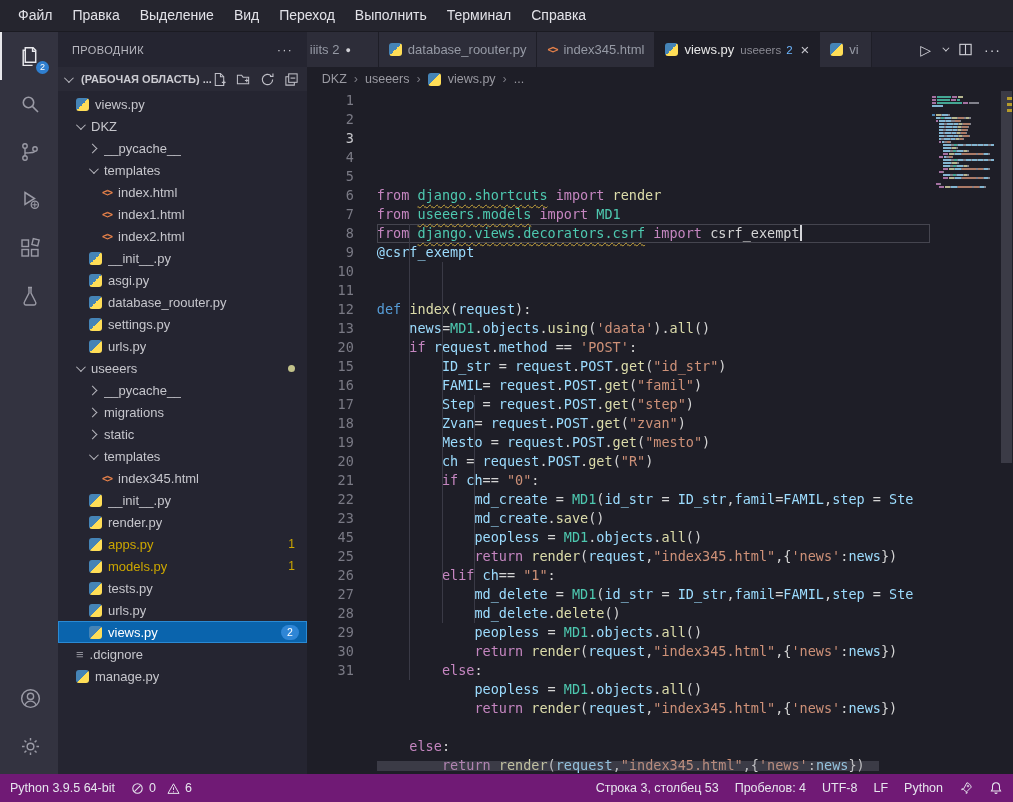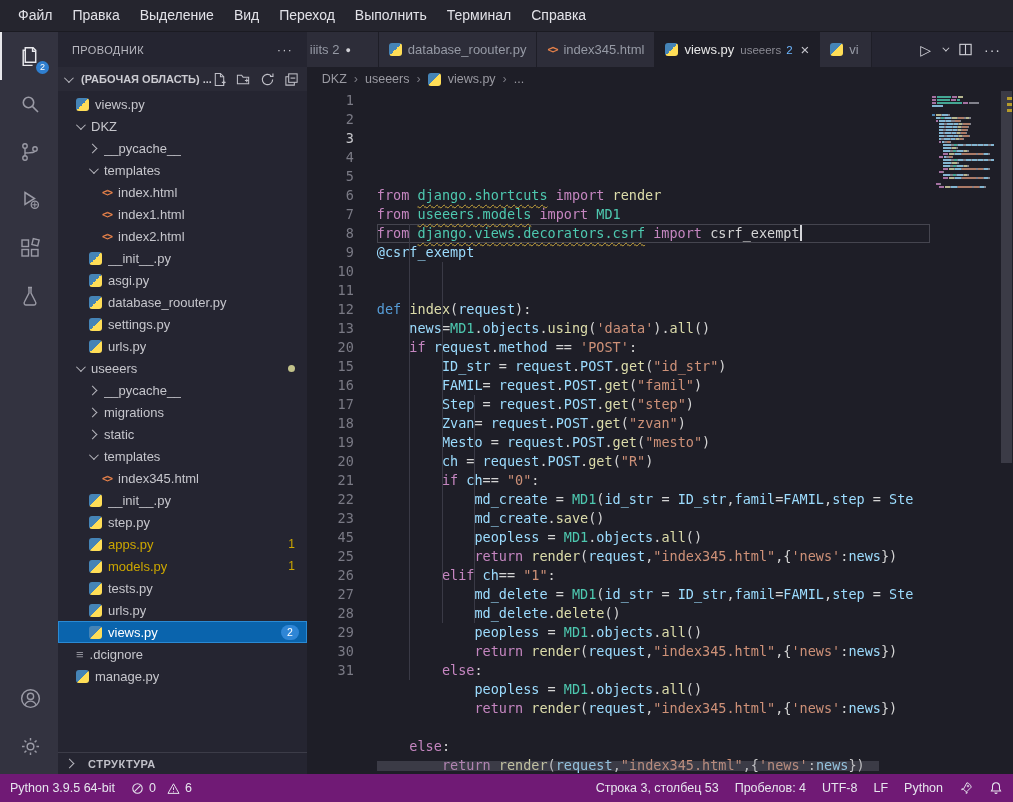--- a/index.html
+++ b/index.html
@@ -298,21 +298,21 @@
           <div class="tree-row" style="padding-left: 44px;">
             <span class="ic ic-html">&lt;&gt;</span>
             <span class="tree-label">index345.html</span>
           </div>
           <div class="tree-row" style="padding-left: 31px;">
             <span class="ic ic-py"></span>
             <span class="tree-label">__init__.py</span>
           </div>
           <div class="tree-row" style="padding-left: 31px;">
             <span class="ic ic-py"></span>
-            <span class="tree-label">step.py</span>
+            <span class="tree-label">render.py</span>
           </div>
           <div class="tree-row warn" style="padding-left: 31px;">
             <span class="ic ic-py"></span>
             <span class="tree-label">apps.py</span>
             <span class="row-badge">1</span>
           </div>
           <div class="tree-row warn" style="padding-left: 31px;">
             <span class="ic ic-py"></span>
             <span class="tree-label">models.py</span>
             <span class="row-badge">1</span>
@@ -332,24 +332,20 @@
           </div>
           <div class="tree-row" style="padding-left: 18px;">
             <span class="ic ic-file">≡</span>
             <span class="tree-label">.dcignore</span>
           </div>
           <div class="tree-row" style="padding-left: 18px;">
             <span class="ic ic-py"></span>
             <span class="tree-label">manage.py</span>
           </div>
         </div>
-      <div class="outline-row">
-        <span class="chev right"></span>
-        <span>СТРУКТУРА</span>
-      </div>
     </div>
 
     <div class="editor-col">
       <div class="tabbar">
           <div class="tab clip-left">
             <span class="tab-label">iiits 2</span>
             <span class="tab-dot">●</span>
           </div>
           <div class="tab">
             <span class="ic ic-py"></span>

